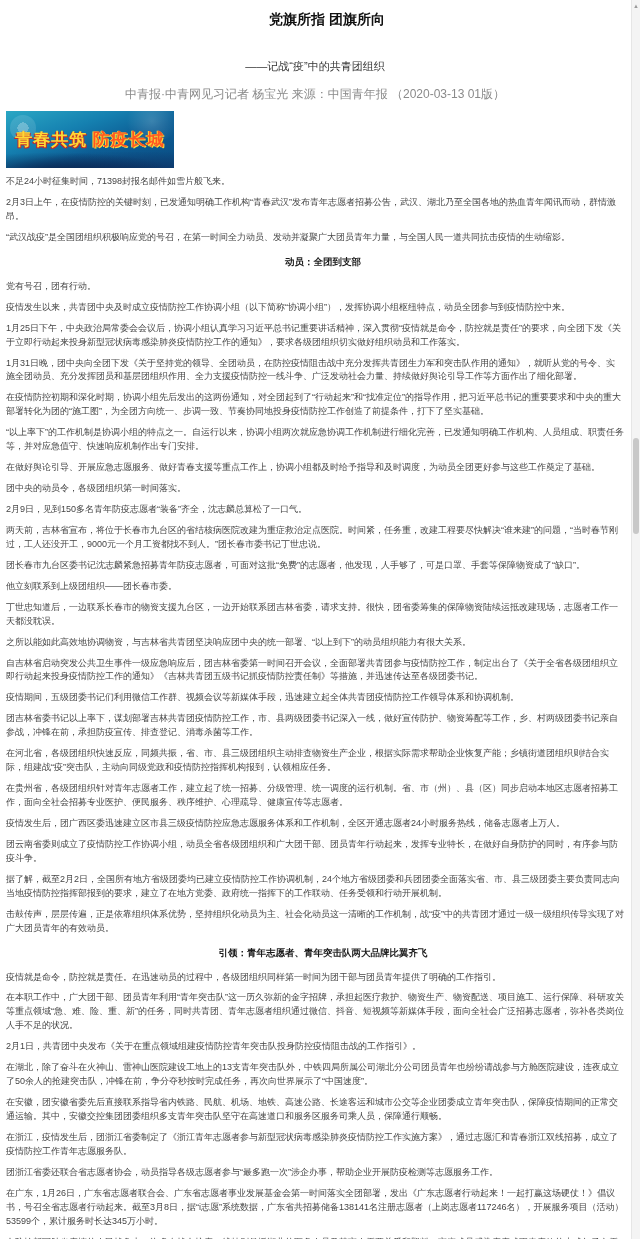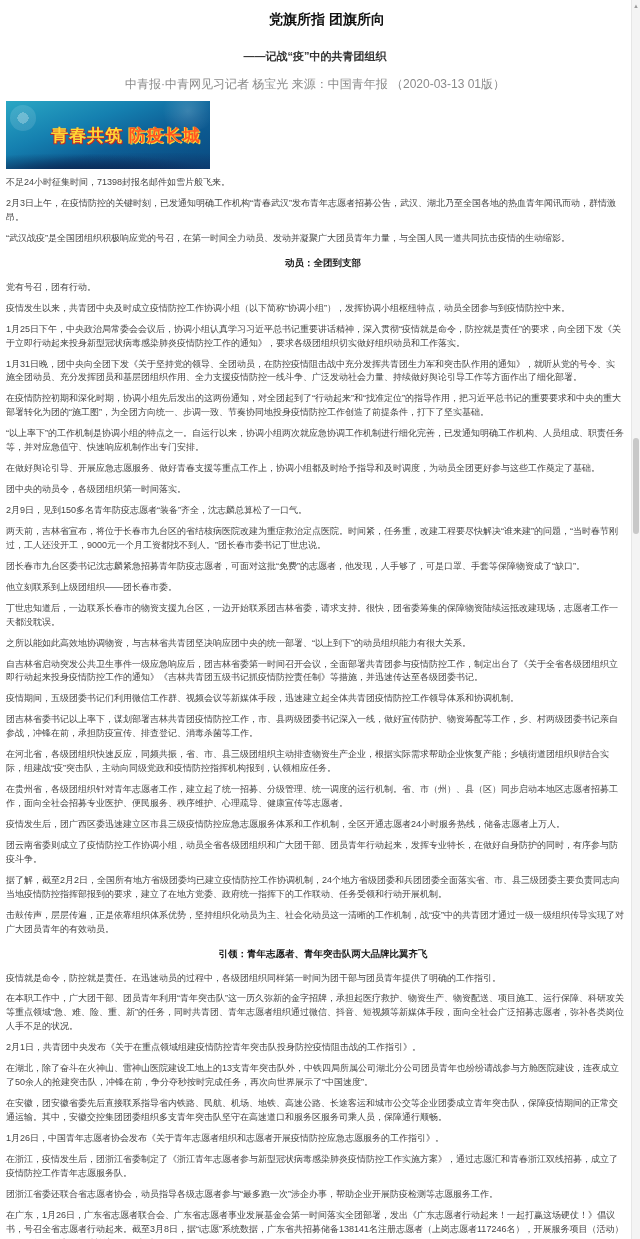--- a/index.html
+++ b/index.html
@@ -1,24 +1,24 @@
 <!DOCTYPE html>
 <html><head>
 <meta charset="utf-8">
 <style>
   html,body{margin:0;padding:0;background:#ffffff;}
   body{width:640px;font-family:"Liberation Sans","DejaVu Sans",sans-serif;}
   .page{position:relative;width:640px;min-height:1239px;background:#fff;overflow:hidden;}
   .content{width:630px;}
   .article-title{font-size:14px;font-weight:bold;color:#111;text-align:center;margin:11px 0 0 0;padding-left:24px;}
-  .article-subtitle{font-size:11px;color:#333;text-align:center;margin:20px 0 0 0;font-weight:bold;}
+  .article-subtitle{font-size:11px;color:#333;text-align:center;margin:30px 0 0 0;font-weight:normal;}
   .article-byline{font-size:12px;color:#8a8a8a;text-align:center;margin:12px 0 8px 0;}
-  .banner{position:relative;width:168px;height:68px;margin:3px 0 6px 6px;
+  .banner{position:relative;width:168px;height:57px;margin:3px 0 6px 6px;
     background:linear-gradient(160deg,#2aa7c4 0%,#1580b0 35%,#0d5f96 60%,#0a4a80 100%);
-    display:flex;align-items:center;justify-content:center;overflow:hidden;padding-left:36px;}
+    display:flex;align-items:center;justify-content:center;overflow:hidden;}
   .banner:before{content:"";position:absolute;left:4px;top:4px;width:26px;height:26px;border-radius:50%;
     background:radial-gradient(circle,rgba(255,255,255,.35) 0 30%,rgba(255,255,255,.12) 31% 100%);}
   .banner:after{content:"";position:absolute;right:-8px;top:-10px;width:60px;height:40px;border-radius:50%;
     background:radial-gradient(circle,rgba(255,255,255,.18),rgba(255,255,255,0) 70%);}
   .banner-wave{position:absolute;left:0;bottom:0;width:100%;height:16px;
     background:radial-gradient(ellipse at 30% 120%,rgba(10,30,70,.8),rgba(10,30,70,0) 70%),
                radial-gradient(ellipse at 75% 140%,rgba(15,45,95,.9),rgba(15,45,95,0) 75%);}
   .banner-text{position:relative;z-index:2;font-size:17px;font-weight:bold;letter-spacing:1px;white-space:nowrap;}
   .banner-t1{color:#ffd835;text-shadow:1px 1px 0 #c62828,-1px 1px 0 #c62828;}
   .banner-t2{color:#ff5722;text-shadow:1px 1px 0 #ffd835,-1px 0 0 #ffd835;}
@@ -74,21 +74,20 @@
         <p class="para">疫情发生后，团广西区委迅速建立区市县三级疫情防控应急志愿服务体系和工作机制，全区开通志愿者24小时服务热线，储备志愿者上万人。</p>
         <p class="para">团云南省委则成立了疫情防控工作协调小组，动员全省各级团组织和广大团干部、团员青年行动起来，发挥专业特长，在做好自身防护的同时，有序参与防疫斗争。</p>
         <p class="para">据了解，截至2月2日，全国所有地方省级团委均已建立疫情防控工作协调机制，24个地方省级团委和兵团团委全面落实省、市、县三级团委主要负责同志向当地疫情防控指挥部报到的要求，建立了在地方党委、政府统一指挥下的工作联动、任务受领和行动开展机制。</p>
         <p class="para">击鼓传声，层层传遍，正是依靠组织体系优势，坚持组织化动员为主、社会化动员这一清晰的工作机制，战“疫”中的共青团才通过一级一级组织传导实现了对广大团员青年的有效动员。</p>
         <h3 class="section-head">引领：青年志愿者、青年突击队两大品牌比翼齐飞</h3>
         <p class="para">疫情就是命令，防控就是责任。在迅速动员的过程中，各级团组织同样第一时间为团干部与团员青年提供了明确的工作指引。</p>
         <p class="para">在本职工作中，广大团干部、团员青年利用“青年突击队”这一历久弥新的金字招牌，承担起医疗救护、物资生产、物资配送、项目施工、运行保障、科研攻关等重点领域“急、难、险、重、新”的任务，同时共青团、青年志愿者组织通过微信、抖音、短视频等新媒体手段，面向全社会广泛招募志愿者，弥补各类岗位人手不足的状况。</p>
         <p class="para">2月1日，共青团中央发布《关于在重点领域组建疫情防控青年突击队投身防控疫情阻击战的工作指引》。</p>
         <p class="para">在湖北，除了奋斗在火神山、雷神山医院建设工地上的13支青年突击队外，中铁四局所属公司湖北分公司团员青年也纷纷请战参与方舱医院建设，连夜成立了50余人的抢建突击队，冲锋在前，争分夺秒按时完成任务，再次向世界展示了“中国速度”。</p>
         <p class="para">在安徽，团安徽省委先后直接联系指导省内铁路、民航、机场、地铁、高速公路、长途客运和城市公交等企业团委成立青年突击队，保障疫情期间的正常交通运输。其中，安徽交控集团团委组织多支青年突击队坚守在高速道口和服务区服务司乘人员，保障通行顺畅。</p>
-        <p class="para">1月26日，中国青年志愿者协会发布《关于青年志愿者组织和志愿者开展疫情防控应急志愿服务的工作指引》。</p>
         <p class="para">在浙江，疫情发生后，团浙江省委制定了《浙江青年志愿者参与新型冠状病毒感染肺炎疫情防控工作实施方案》，通过志愿汇和青春浙江双线招募，成立了疫情防控工作青年志愿服务队。</p>
         <p class="para">团浙江省委还联合省志愿者协会，动员指导各级志愿者参与“最多跑一次”涉企办事，帮助企业开展防疫检测等志愿服务工作。</p>
         <p class="para">在广东，1月26日，广东省志愿者联合会、广东省志愿者事业发展基金会第一时间落实全团部署，发出《广东志愿者行动起来！一起打赢这场硬仗！》倡议书，号召全省志愿者行动起来。截至3月8日，据“i志愿”系统数据，广东省共招募储备138141名注册志愿者（上岗志愿者117246名），开展服务项目（活动）53599个，累计服务时长达345万小时。</p>
         <p class="para">在防控新冠肺炎疫情的人民战争中，许多奋战在抗疫一线特别是援湖北的医务人员及其家人需要关爱和照料，家庭成员感染疫病或不幸病故的未成年子女需要帮扶，还有许多感染疫病的青少年需要帮助。</p>
       </div>
   </div>
 
   <div class="scrollbar">
     <div class="scroll-arrow">▲</div>
     <div class="scroll-thumb"></div>

